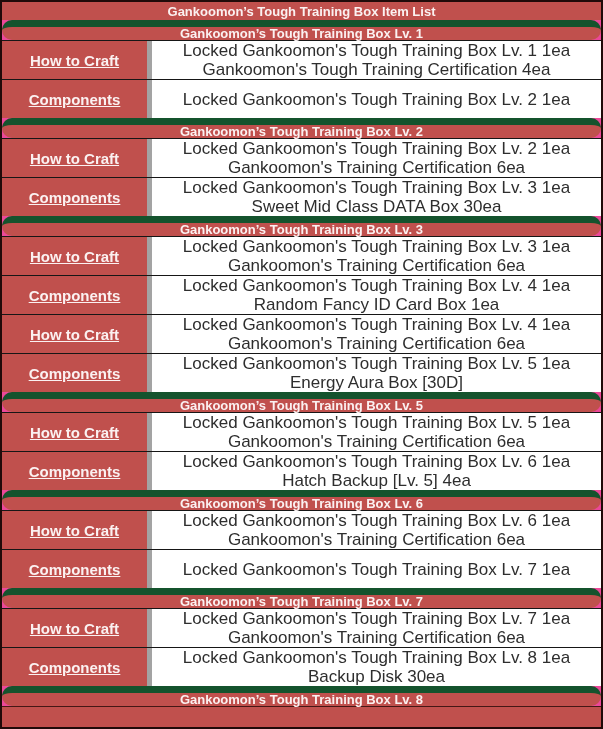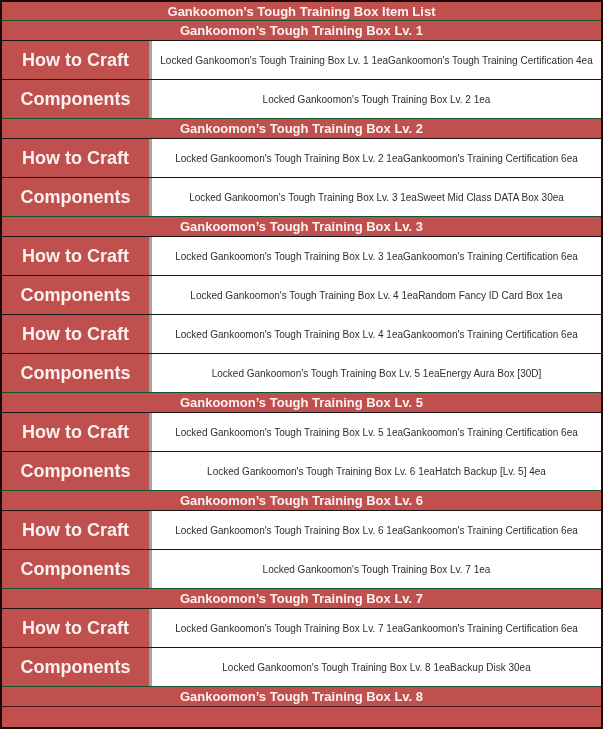--- a/index.html
+++ b/index.html
@@ -21,37 +21,38 @@
     color: #fbf1f1;
     font-weight: bold;
   }
   .title-row, .header-row {
     height: 18px;
     align-items: center;
     justify-content: center;
     font-size: 13px;
     text-align: center;
   }
-  .header-row { border-top: 1px solid #14532d; height: 20px; }
+  .header-row { border-top: 7px solid #14532d; height: 20px; border-radius: 10px; }
   .title-row { height: 18px; }
   .data-row { border-top: 1px solid #161616; height: 39px; }
   .label-cell {
     flex: 0 0 150px;
     box-sizing: border-box;
-    border-right: 3px solid #a3a3a3;
+    border-right: 5px solid #a3a3a3;
     display: flex; align-items: center; justify-content: center;
-    font-size: 18px;
+    font-size: 15px;
     font-weight: bold;
+    text-decoration: underline;
   }
   .content-cell {
     flex: 1 1 auto;
     background: #ffffff;
     color: #2e2e2e;
-    font-size: 10px;
-    display: flex; flex-direction: row;
+    font-size: 17px;
+    display: flex; flex-direction: column;
     align-items: center; justify-content: center;
     text-align: center;
   }
   .content-cell .line { line-height: 19px; height: 19px; white-space: nowrap; }
   .cutoff-row {
     border-top: 1px solid #451715;
     height: 40px;
   }
 </style>
 </head>

